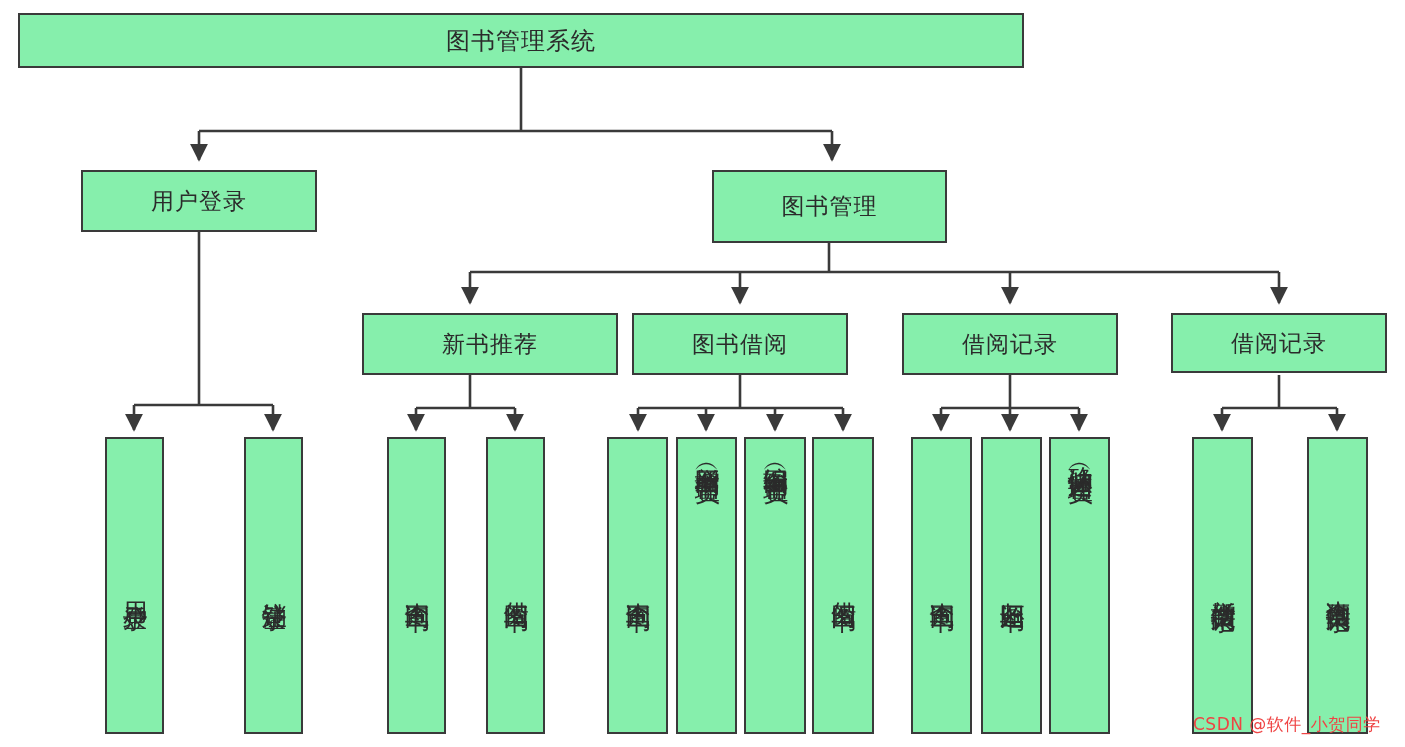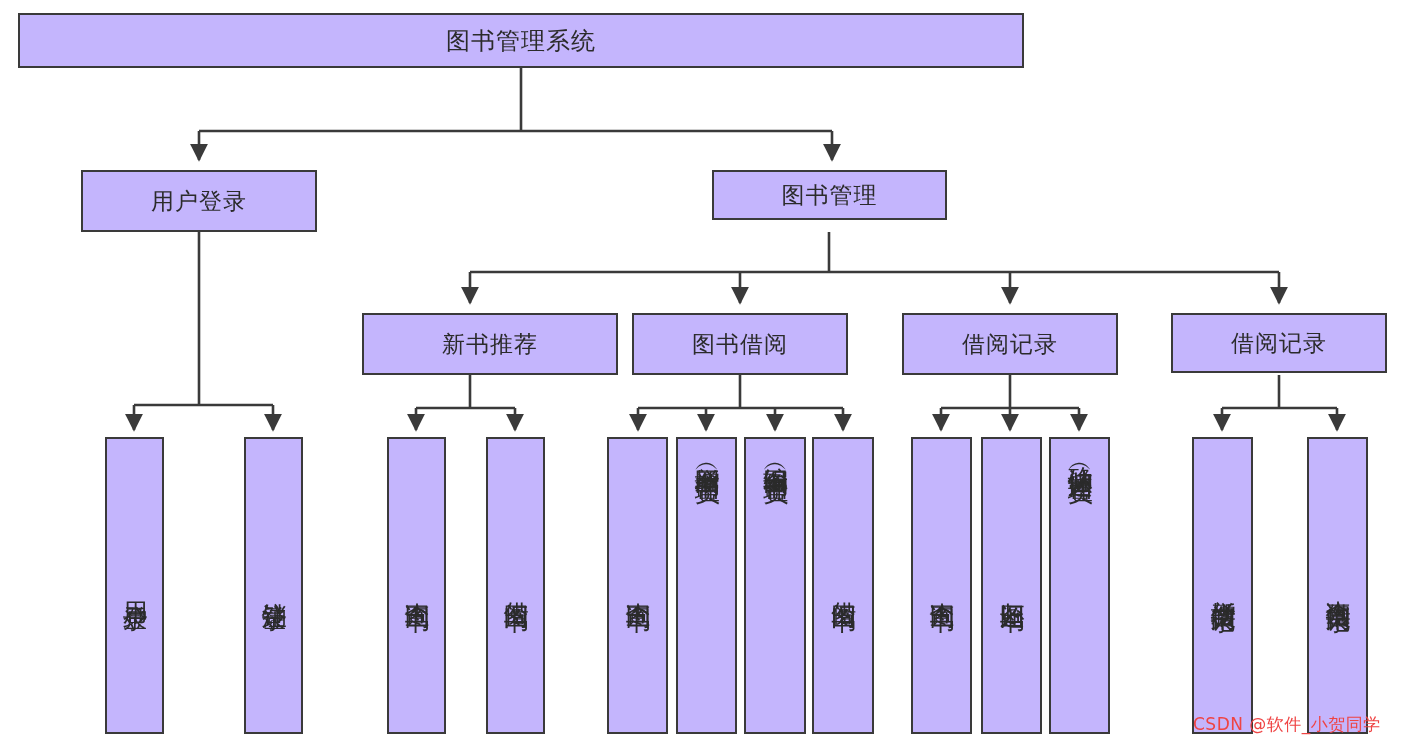--- a/index.html
+++ b/index.html
@@ -17,21 +17,21 @@
   svg#wires{
     position:absolute;
     left:0;top:0;
     width:1405px;height:747px;
     pointer-events:none;
   }
   .node{
     position:absolute;
     box-sizing:border-box;
     border:2.5px solid #3a3a3a;
-    background:#c4b5fd;
+    background:#86efac;
     display:flex;
     align-items:center;
     justify-content:center;
     color:#2b2b2b;
   }
   .node .lbl{
     display:block;
     text-align:center;
     line-height:1.0;
     white-space:nowrap;
@@ -123,21 +123,21 @@
     </g>
   </svg>
 
   <div class="node h-node root" style="left:18px;top:13px;width:1006px;height:55px;">
     <span class="lbl">图书管理系统</span>
   </div>
 
   <div class="node h-node" style="left:81px;top:170px;width:236px;height:62px;">
     <span class="lbl">用户登录</span>
   </div>
-  <div class="node h-node" style="left:712px;top:170px;width:235px;height:50px;">
+  <div class="node h-node" style="left:712px;top:170px;width:235px;height:73px;">
     <span class="lbl">图书管理</span>
   </div>
 
   <div class="node h-node" style="left:362px;top:313px;width:256px;height:62px;">
     <span class="lbl">新书推荐</span>
   </div>
   <div class="node h-node" style="left:632px;top:313px;width:216px;height:62px;">
     <span class="lbl">图书借阅</span>
   </div>
   <div class="node h-node" style="left:902px;top:313px;width:216px;height:62px;">

